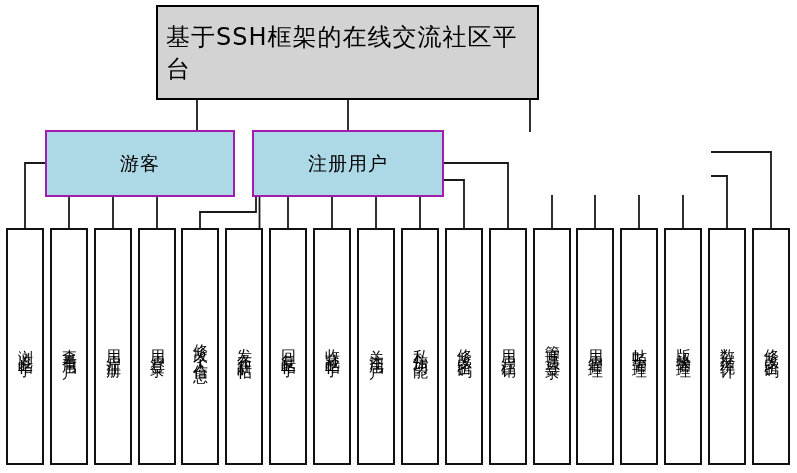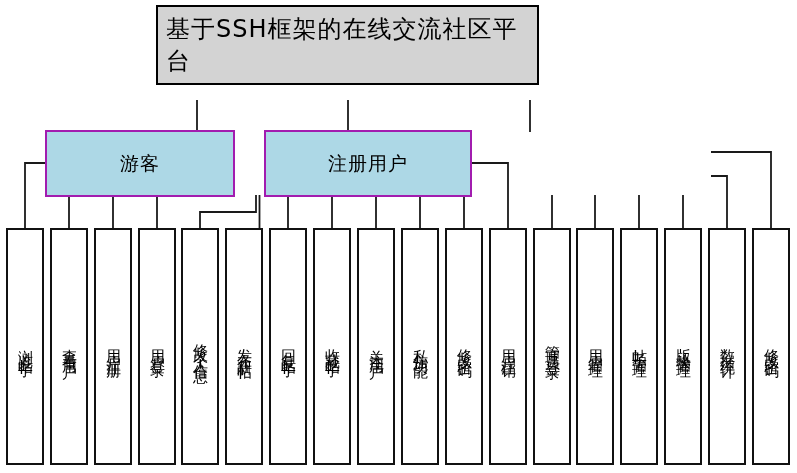--- a/index.html
+++ b/index.html
@@ -18,36 +18,36 @@
   }
   .node {
     position: absolute;
     box-sizing: border-box;
     display: flex;
     align-items: center;
     justify-content: center;
     color: #000000;
   }
   .root-box {
-    left: 156px; top: 5px; width: 383px; height: 80px;
+    left: 156px; top: 5px; width: 383px; height: 95px;
     background: #d3d3d3;
     border: 2px solid #000000;
     font-size: 24px;
     letter-spacing: 1px;
     padding-left: 8px;
   }
   .group-box {
     top: 130px; height: 67px;
     background: #add8e6;
     border: 2px solid #a21caf;
     font-size: 19px;
     letter-spacing: 1px;
   }
   #group-visitor { left: 45px; width: 190px; }
-  #group-registered { left: 252px; width: 208px; margin-left: 12px; }
+  #group-registered { left: 252px; width: 192px; }
   #group-admin { left: 523px; width: 190px; }
   .leaf-box {
     top: 228px; width: 38px; height: 237px;
     background: #ffffff;
     border: 2px solid #111111;
   }
   .leaf-box .vtext {
     writing-mode: vertical-rl;
     text-orientation: upright;
     font-size: 15px;

